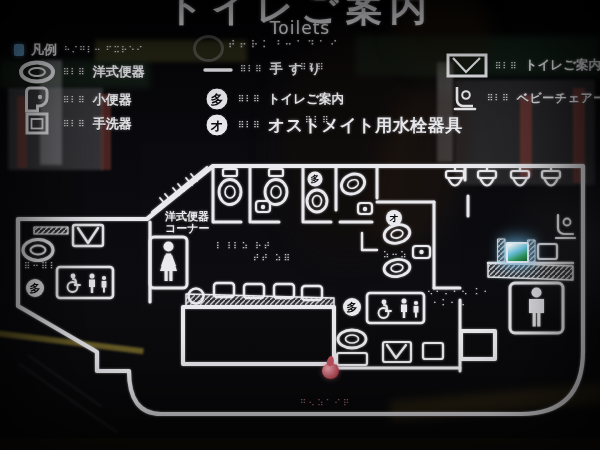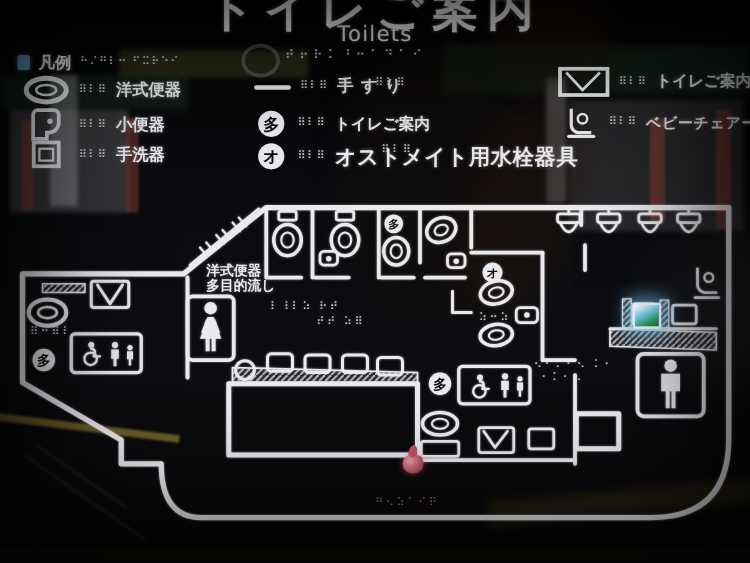--- a/index.html
+++ b/index.html
@@ -386,21 +386,21 @@
       <path d="M7,3 v13 a6,6 0 0 0 6,6 h10" fill="none" stroke="#e9e9ee" stroke-width="2.6"></path>
       <circle cx="16" cy="11" r="3.8" fill="none" stroke="#e9e9ee" stroke-width="2"></circle>
       <path d="M5,25 h20" stroke="#e9e9ee" stroke-width="2.6" stroke-linecap="round"></path>
     </svg>
     <span class="etch lg-br">⠿⠇⠿</span>
     <span class="etch lg-label" style="font-size:12px;letter-spacing:.5px;">ベビーチェアー</span>
   </div>
 
   <div class="plan-label etch" style="left:165px;top:211px;">
     <div>洋式便器</div>
-    <div>多目的流し</div>
+    <div>コーナー</div>
   </div>
 
   <div class="br" style="left:24px;top:261px;">⠿⠒⠿⠇</div>
   <div class="br" style="left:216px;top:241px;">⠇⠸⠇⠵ ⠗⠞</div>
   <div class="br" style="left:253px;top:253px;">⠞⠞ ⠵⠿</div>
   <div class="br" style="left:383px;top:250px;">⠵⠒⠵</div>
   <div class="br" style="left:427px;top:287px;">⠢⠂⠅⠂⠢ ⠅⠂</div>
   <div class="br" style="left:433px;top:298px;">⠂⠅⠂⠢</div>
   <div class="br" style="left:300px;top:62px;">⠿⠇⠿</div>
   <div class="br" style="left:305px;top:115px;">⠿⠇⠿</div>

